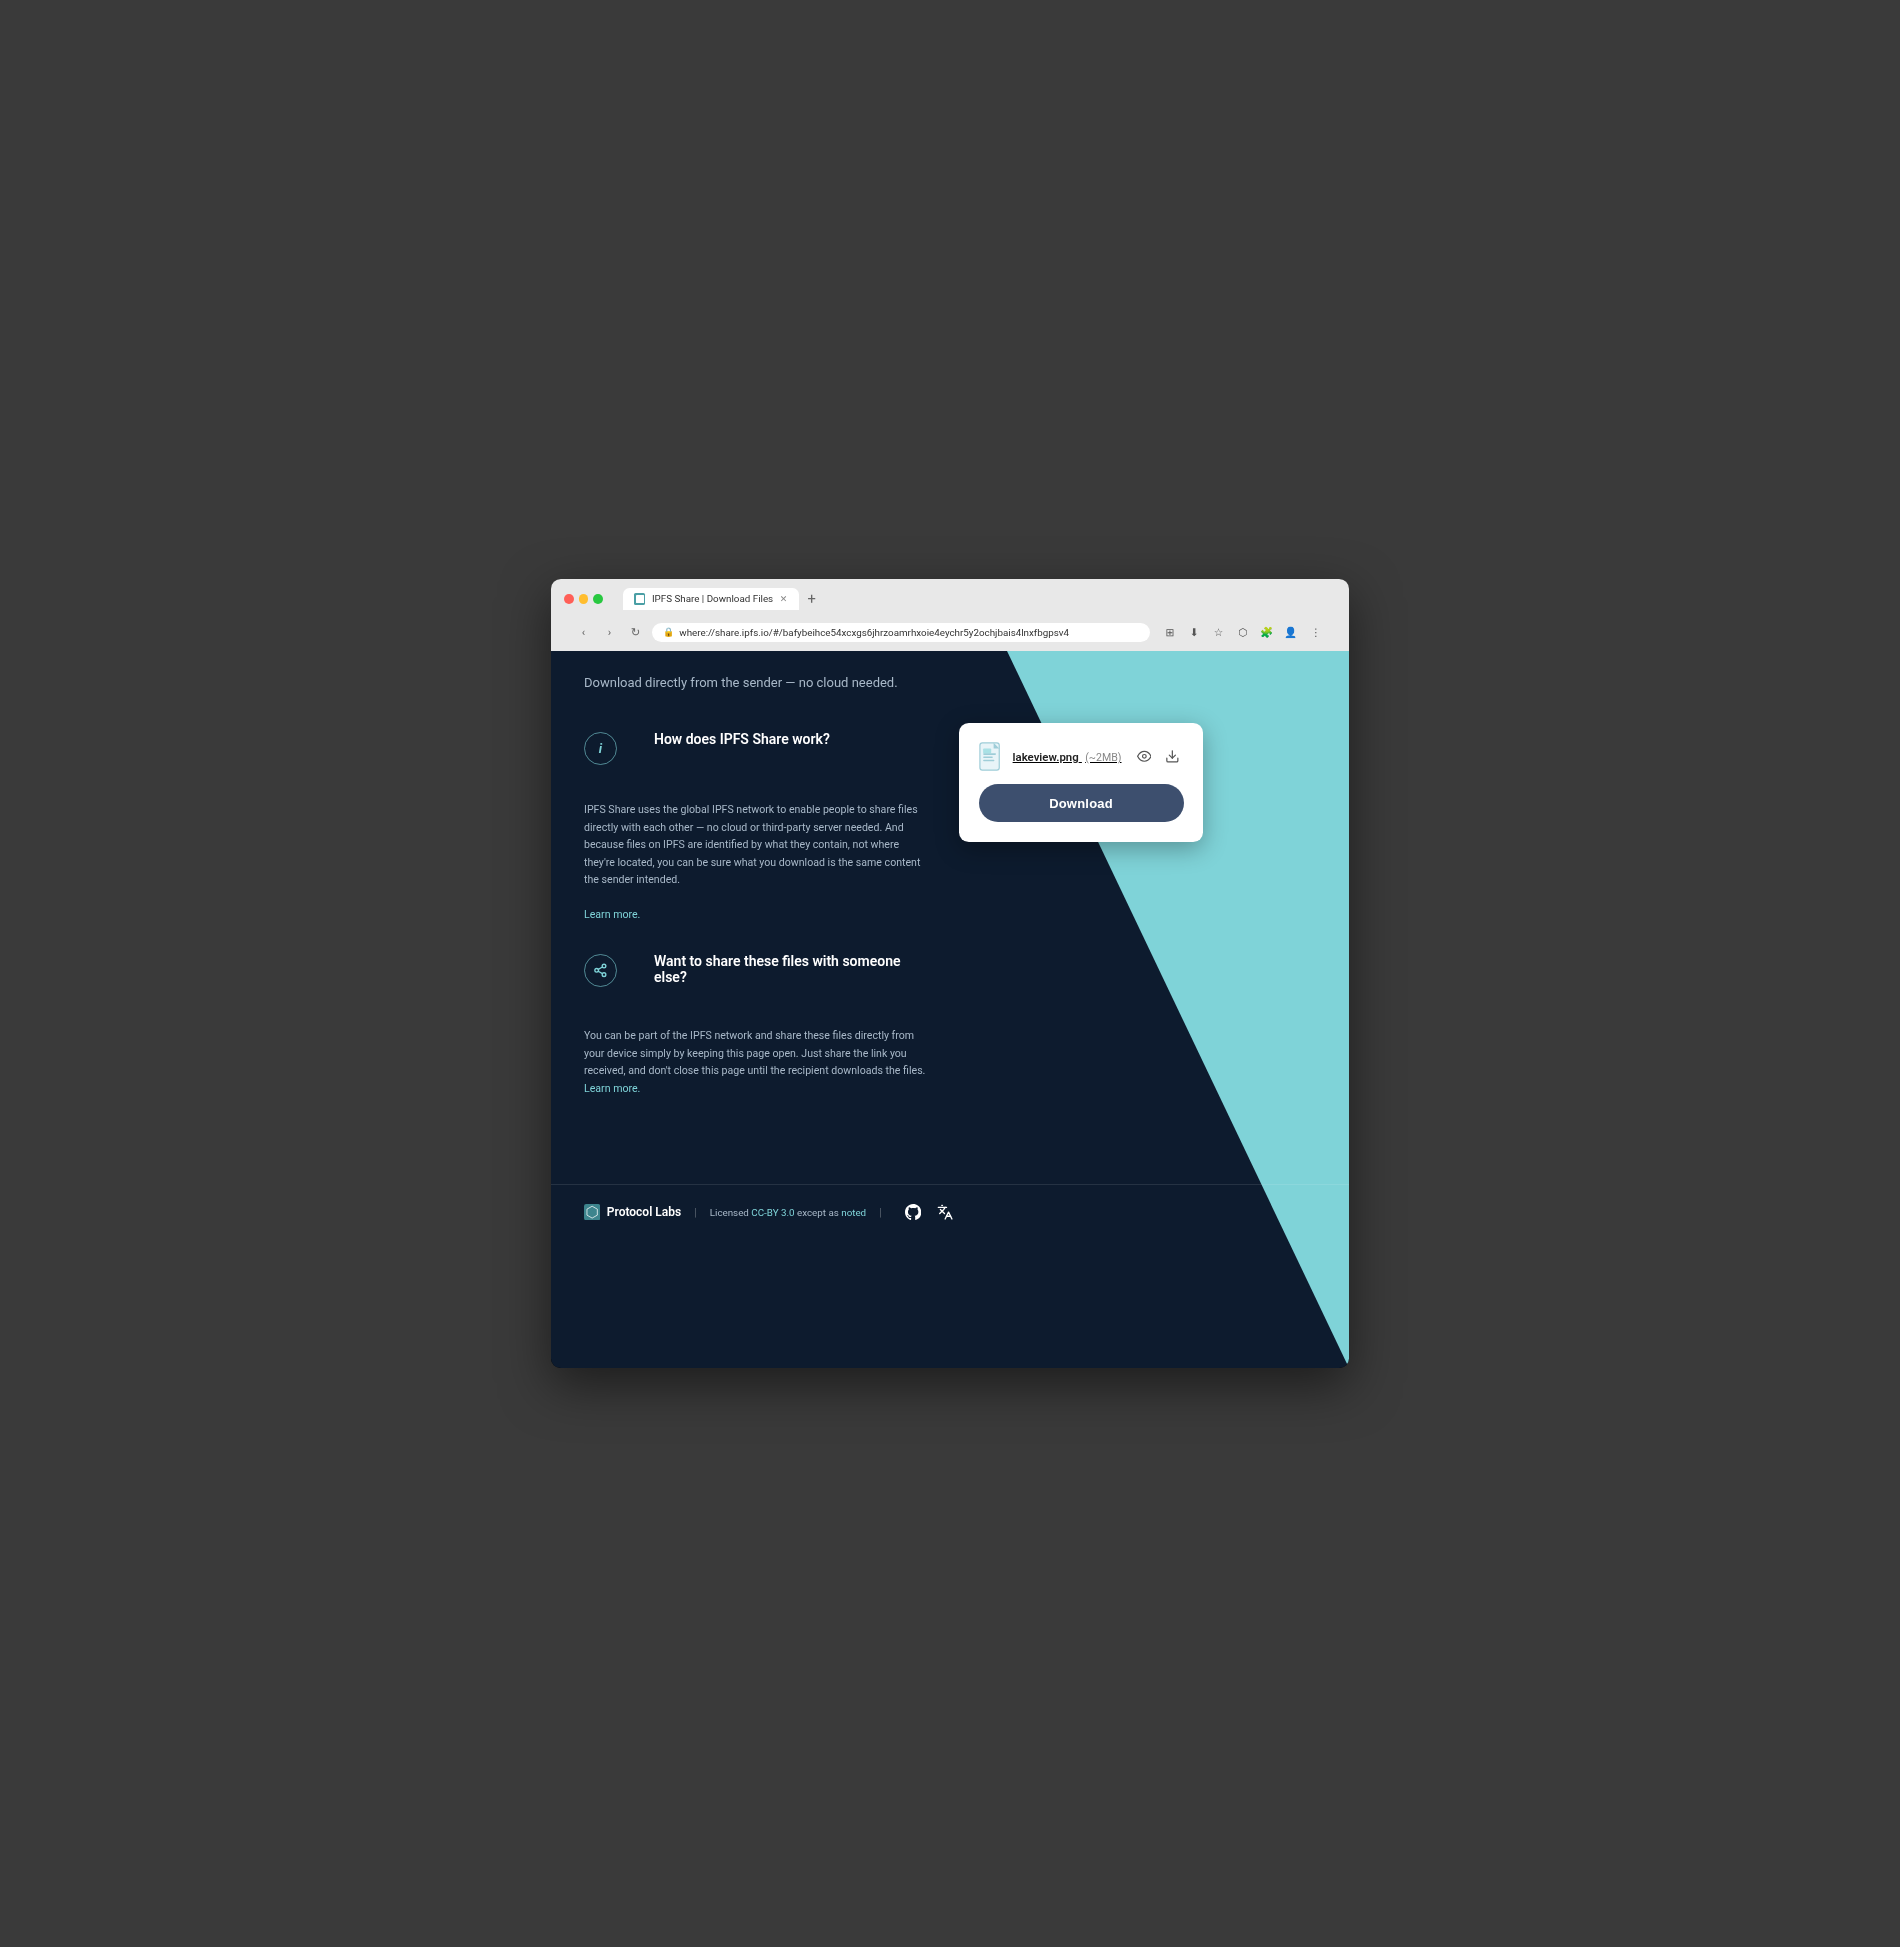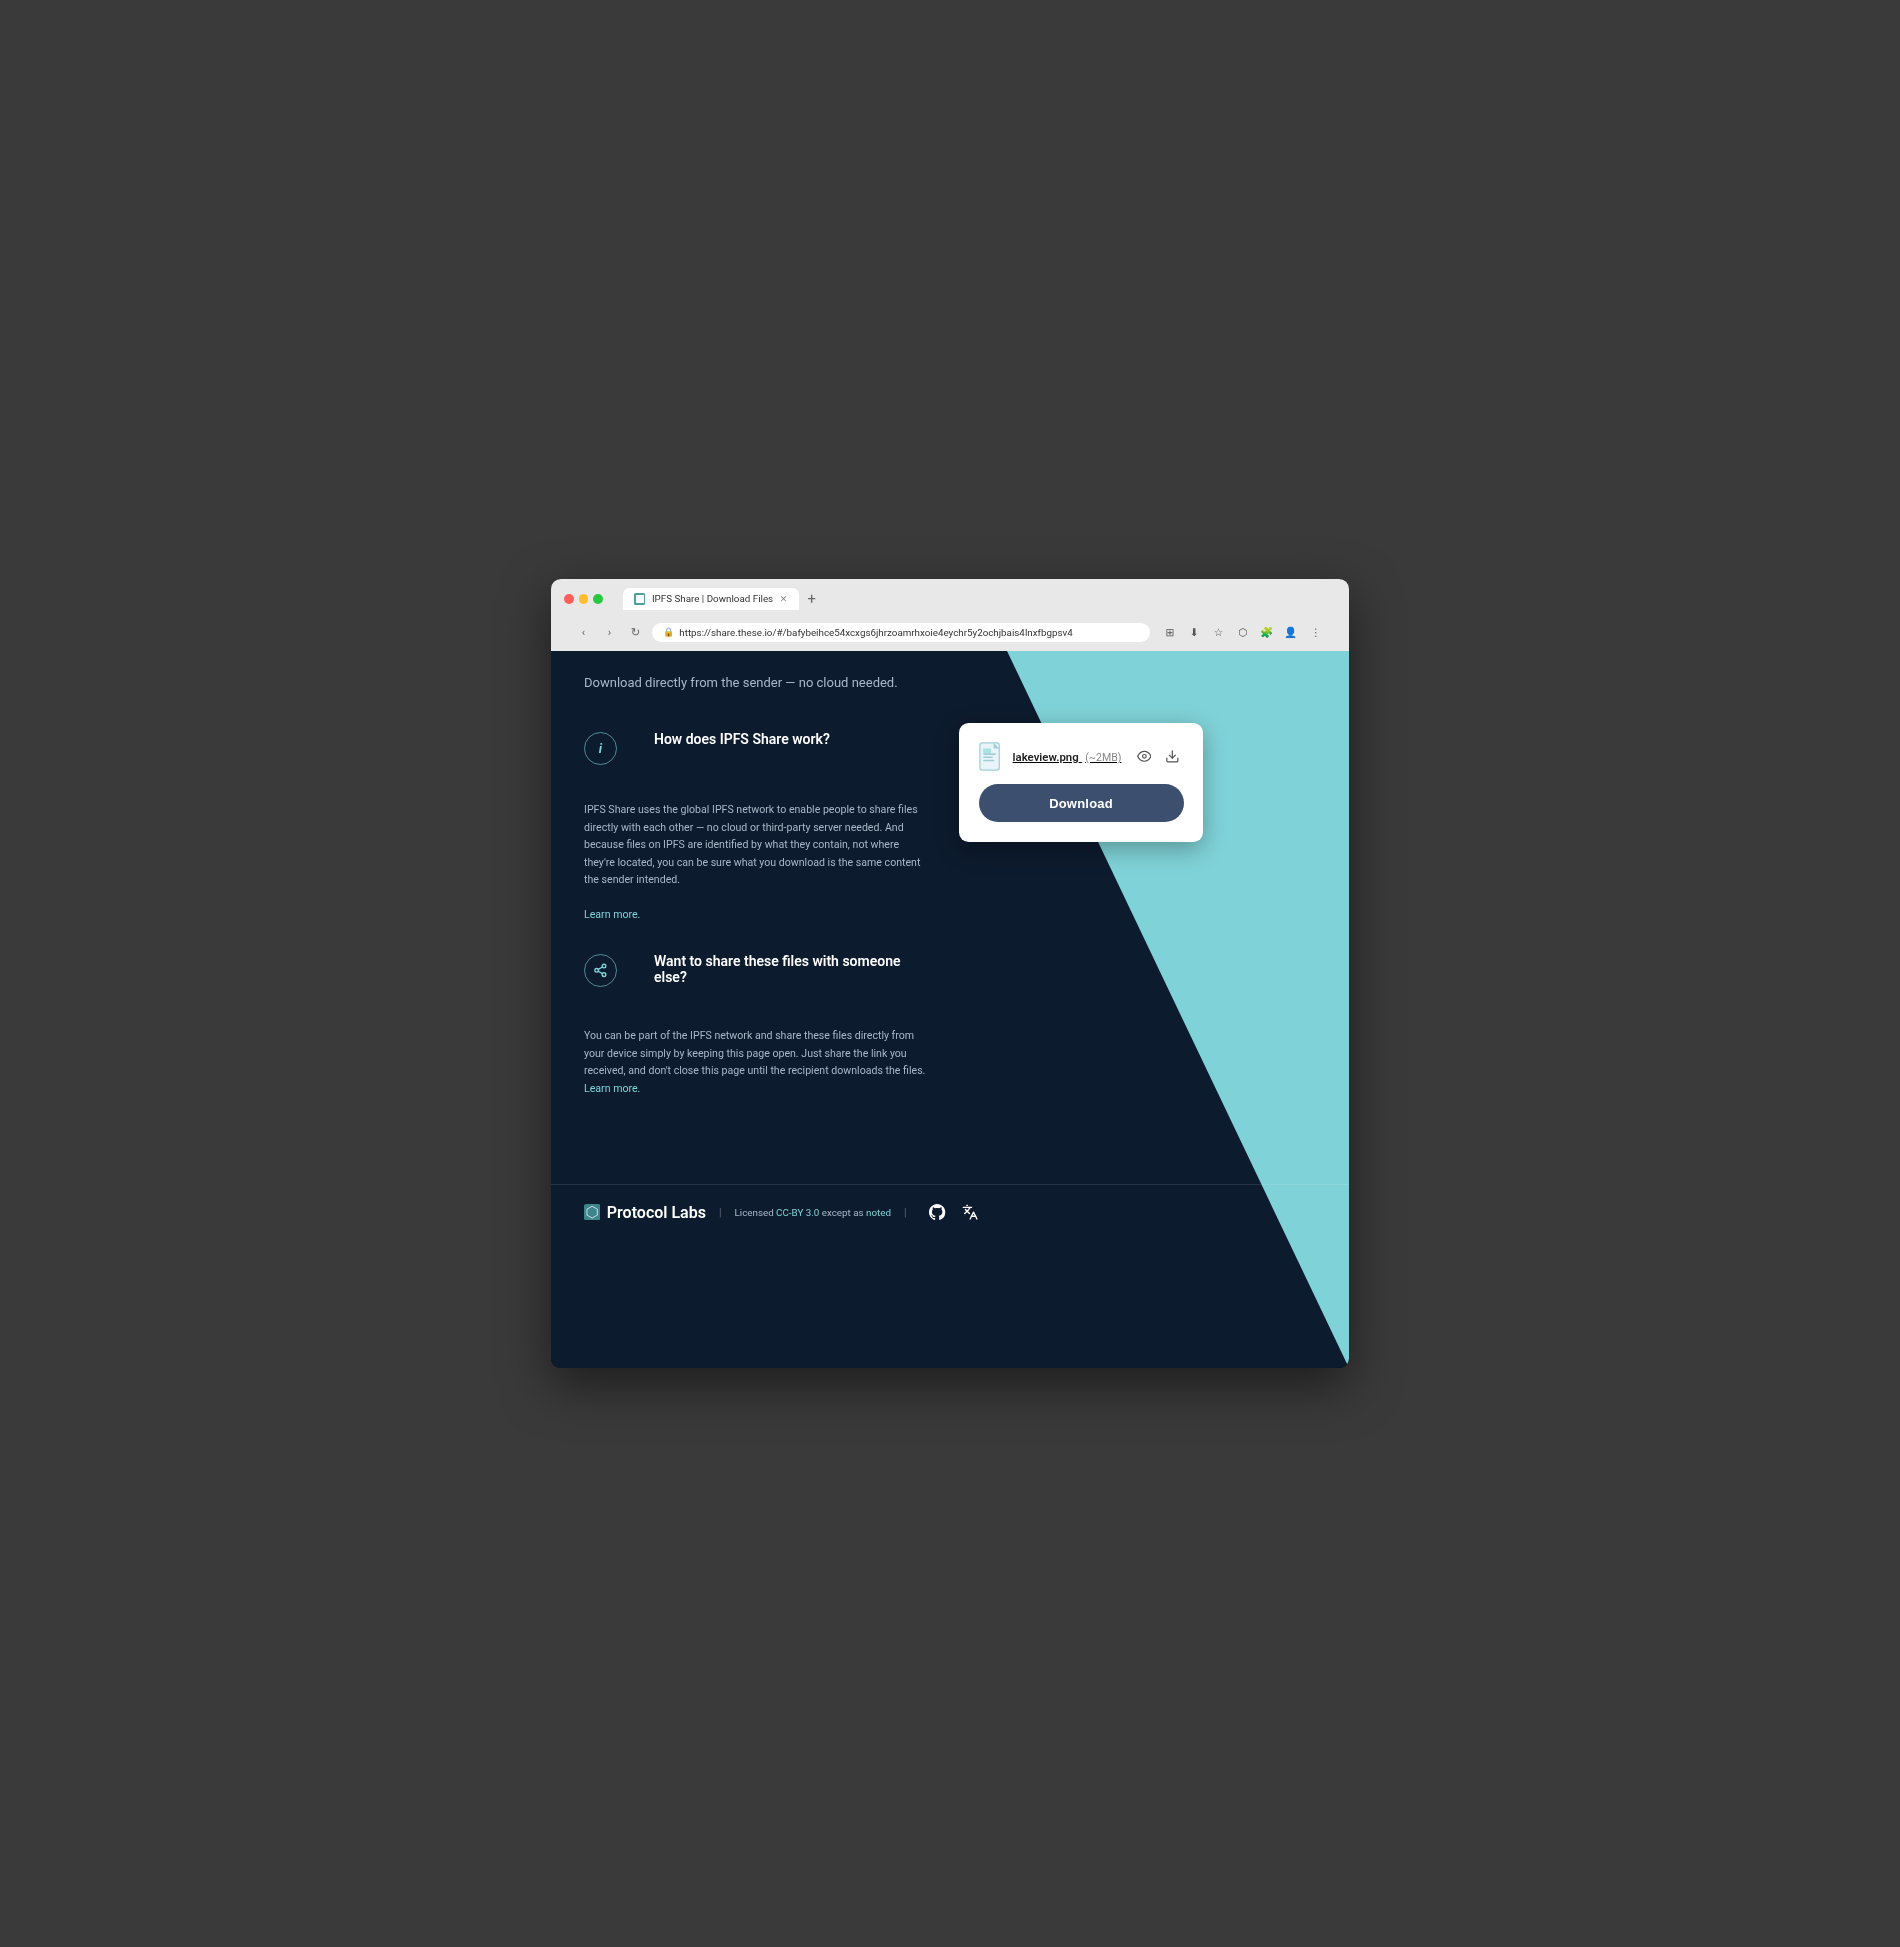--- a/index.html
+++ b/index.html
@@ -384,21 +384,21 @@
       position: relative;
       z-index: 2;
       margin-top: 33px;
     }
 
     .footer-logo {
       display: flex;
       align-items: center;
       gap: 6.5px;
       color: #fff;
-      font-size: 16px;
+      font-size: 12px;
       font-weight: 600;
     }
 
     .footer-divider {
       color: rgba(255,255,255,0.3);
       font-size: 10.6px;
     }
 
     .footer-license {
       color: #a8b8c8;
@@ -469,21 +469,21 @@
         </div>
       </div>
     </div>
 
     <div class="browser-addressbar">
       <div class="nav-btn">‹</div>
       <div class="nav-btn">›</div>
       <div class="nav-btn">↻</div>
       <div class="address-bar">
         <span class="lock-icon">🔒</span>
-        <span class="address-text">https://share.these.io/#/bafybeihce54xcxgs6jhrzoamrhxoie4eychr5y2ochjbais4lnxfbgpsv4</span>
+        <span class="address-text">where://share.ipfs.io/#/bafybeihce54xcxgs6jhrzoamrhxoie4eychr5y2ochjbais4lnxfbgpsv4</span>
       </div>
       <div class="browser-actions">
         <div class="action-btn">⊞</div>
         <div class="action-btn">⬇</div>
         <div class="action-btn">☆</div>
         <div class="action-btn">⬡</div>
         <div class="action-btn">🧩</div>
         <div class="action-btn">👤</div>
         <div class="action-btn">⋮</div>
       </div>

